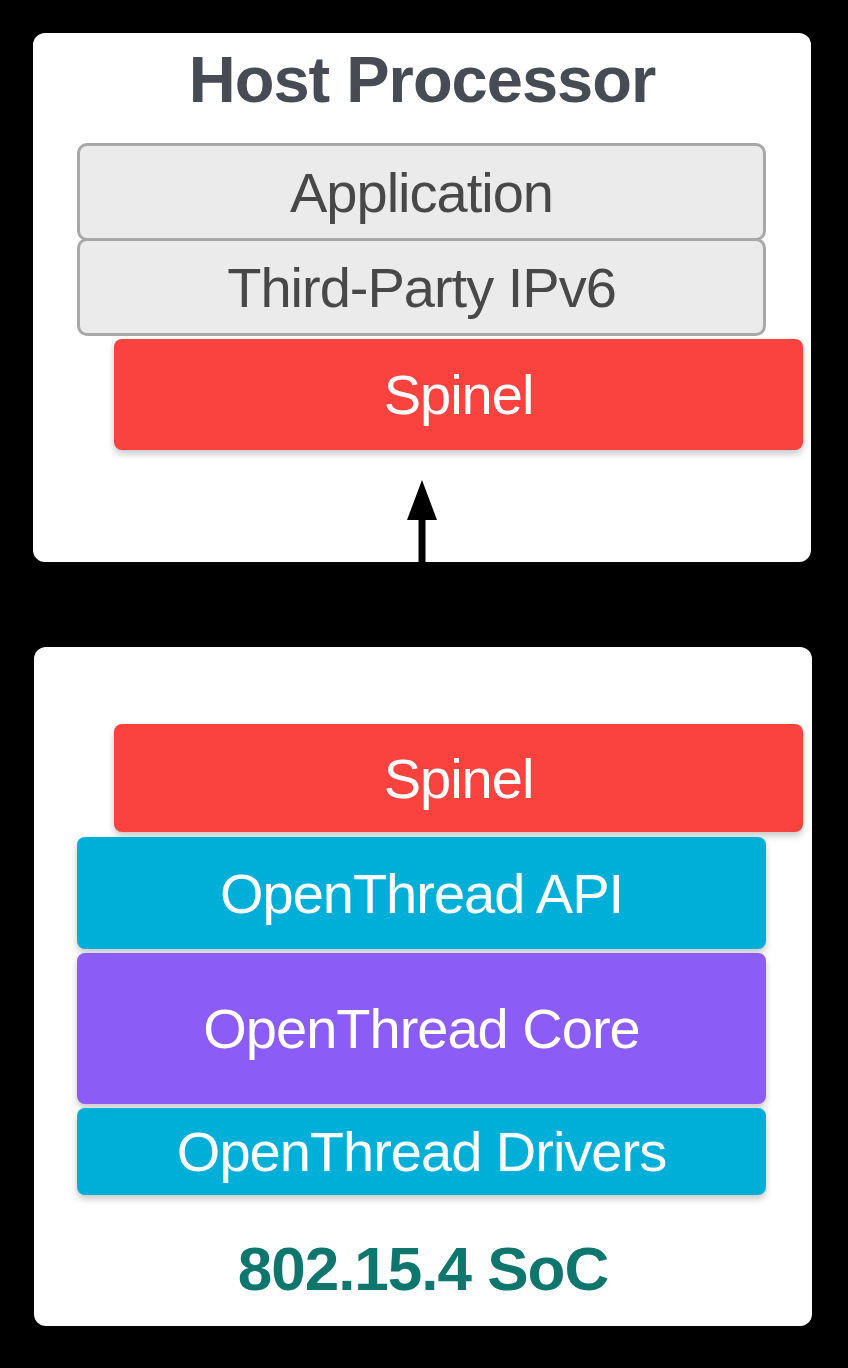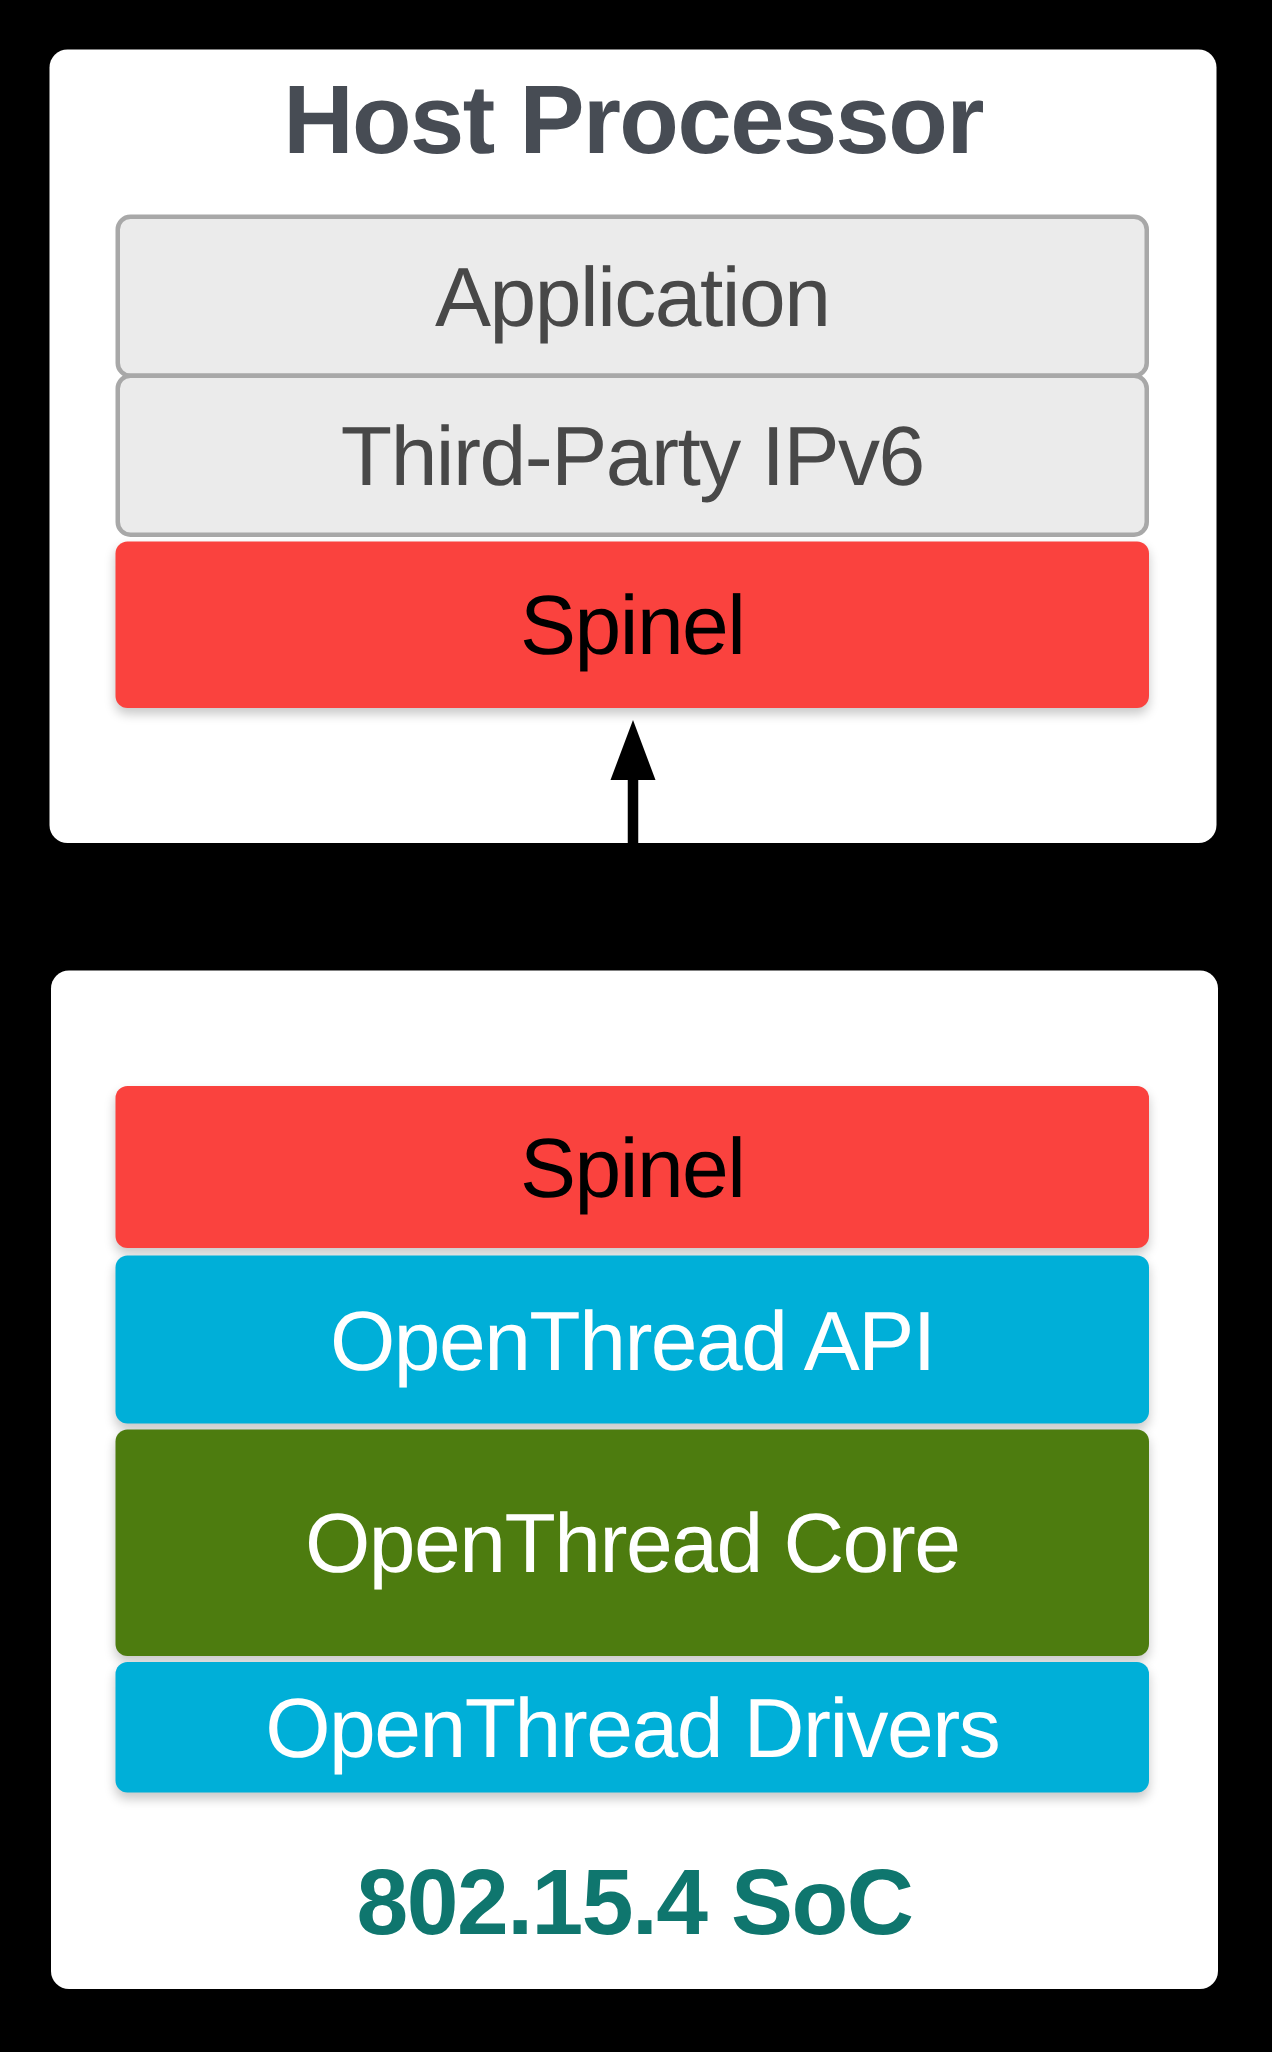--- a/index.html
+++ b/index.html
@@ -72,49 +72,50 @@
   .layer {
     box-sizing: border-box;
     width: 100%;
     display: flex;
     align-items: center;
     justify-content: center;
     font-size: 56px;
     letter-spacing: -1px;
   }
   .layer-gray {
-    height: 109px;
+    height: 98px;
     background: #ebebeb;
     border: 3px solid #a8a8a8;
     border-radius: 10px;
     color: #484848;
   }
   .layer-gray + .layer-gray {
     margin-top: -3px;
   }
   .layer-red {
     height: 111px;
     background: #fa423e;
     border-radius: 8px;
-    color: #000000;
+    color: #ffffff;
     box-shadow: 0 4px 7px rgba(0,0,0,0.22);
+    margin-left: 37px;
   }
   .stack-host .layer-red {
     margin-top: 3px;
   }
   .layer-cyan {
     height: 112px;
     background: #00afd8;
     border-radius: 8px;
     color: #ffffff;
     box-shadow: 0 4px 7px rgba(0,0,0,0.22);
   }
   .layer-blue {
     height: 151px;
-    background: #4d7c0f;
+    background: #8b5cf6;
     border-radius: 8px;
     color: #ffffff;
     box-shadow: 0 4px 7px rgba(0,0,0,0.22);
   }
   .stack-soc .layer-red { height: 108px; }
   .stack-soc .layer + .layer { margin-top: 4px; }
   .stack-soc .layer-red + .layer-cyan { margin-top: 5px; }
   .stack-soc .layer-cyan:last-child { height: 87px; }
   .connector {
     position: absolute;

